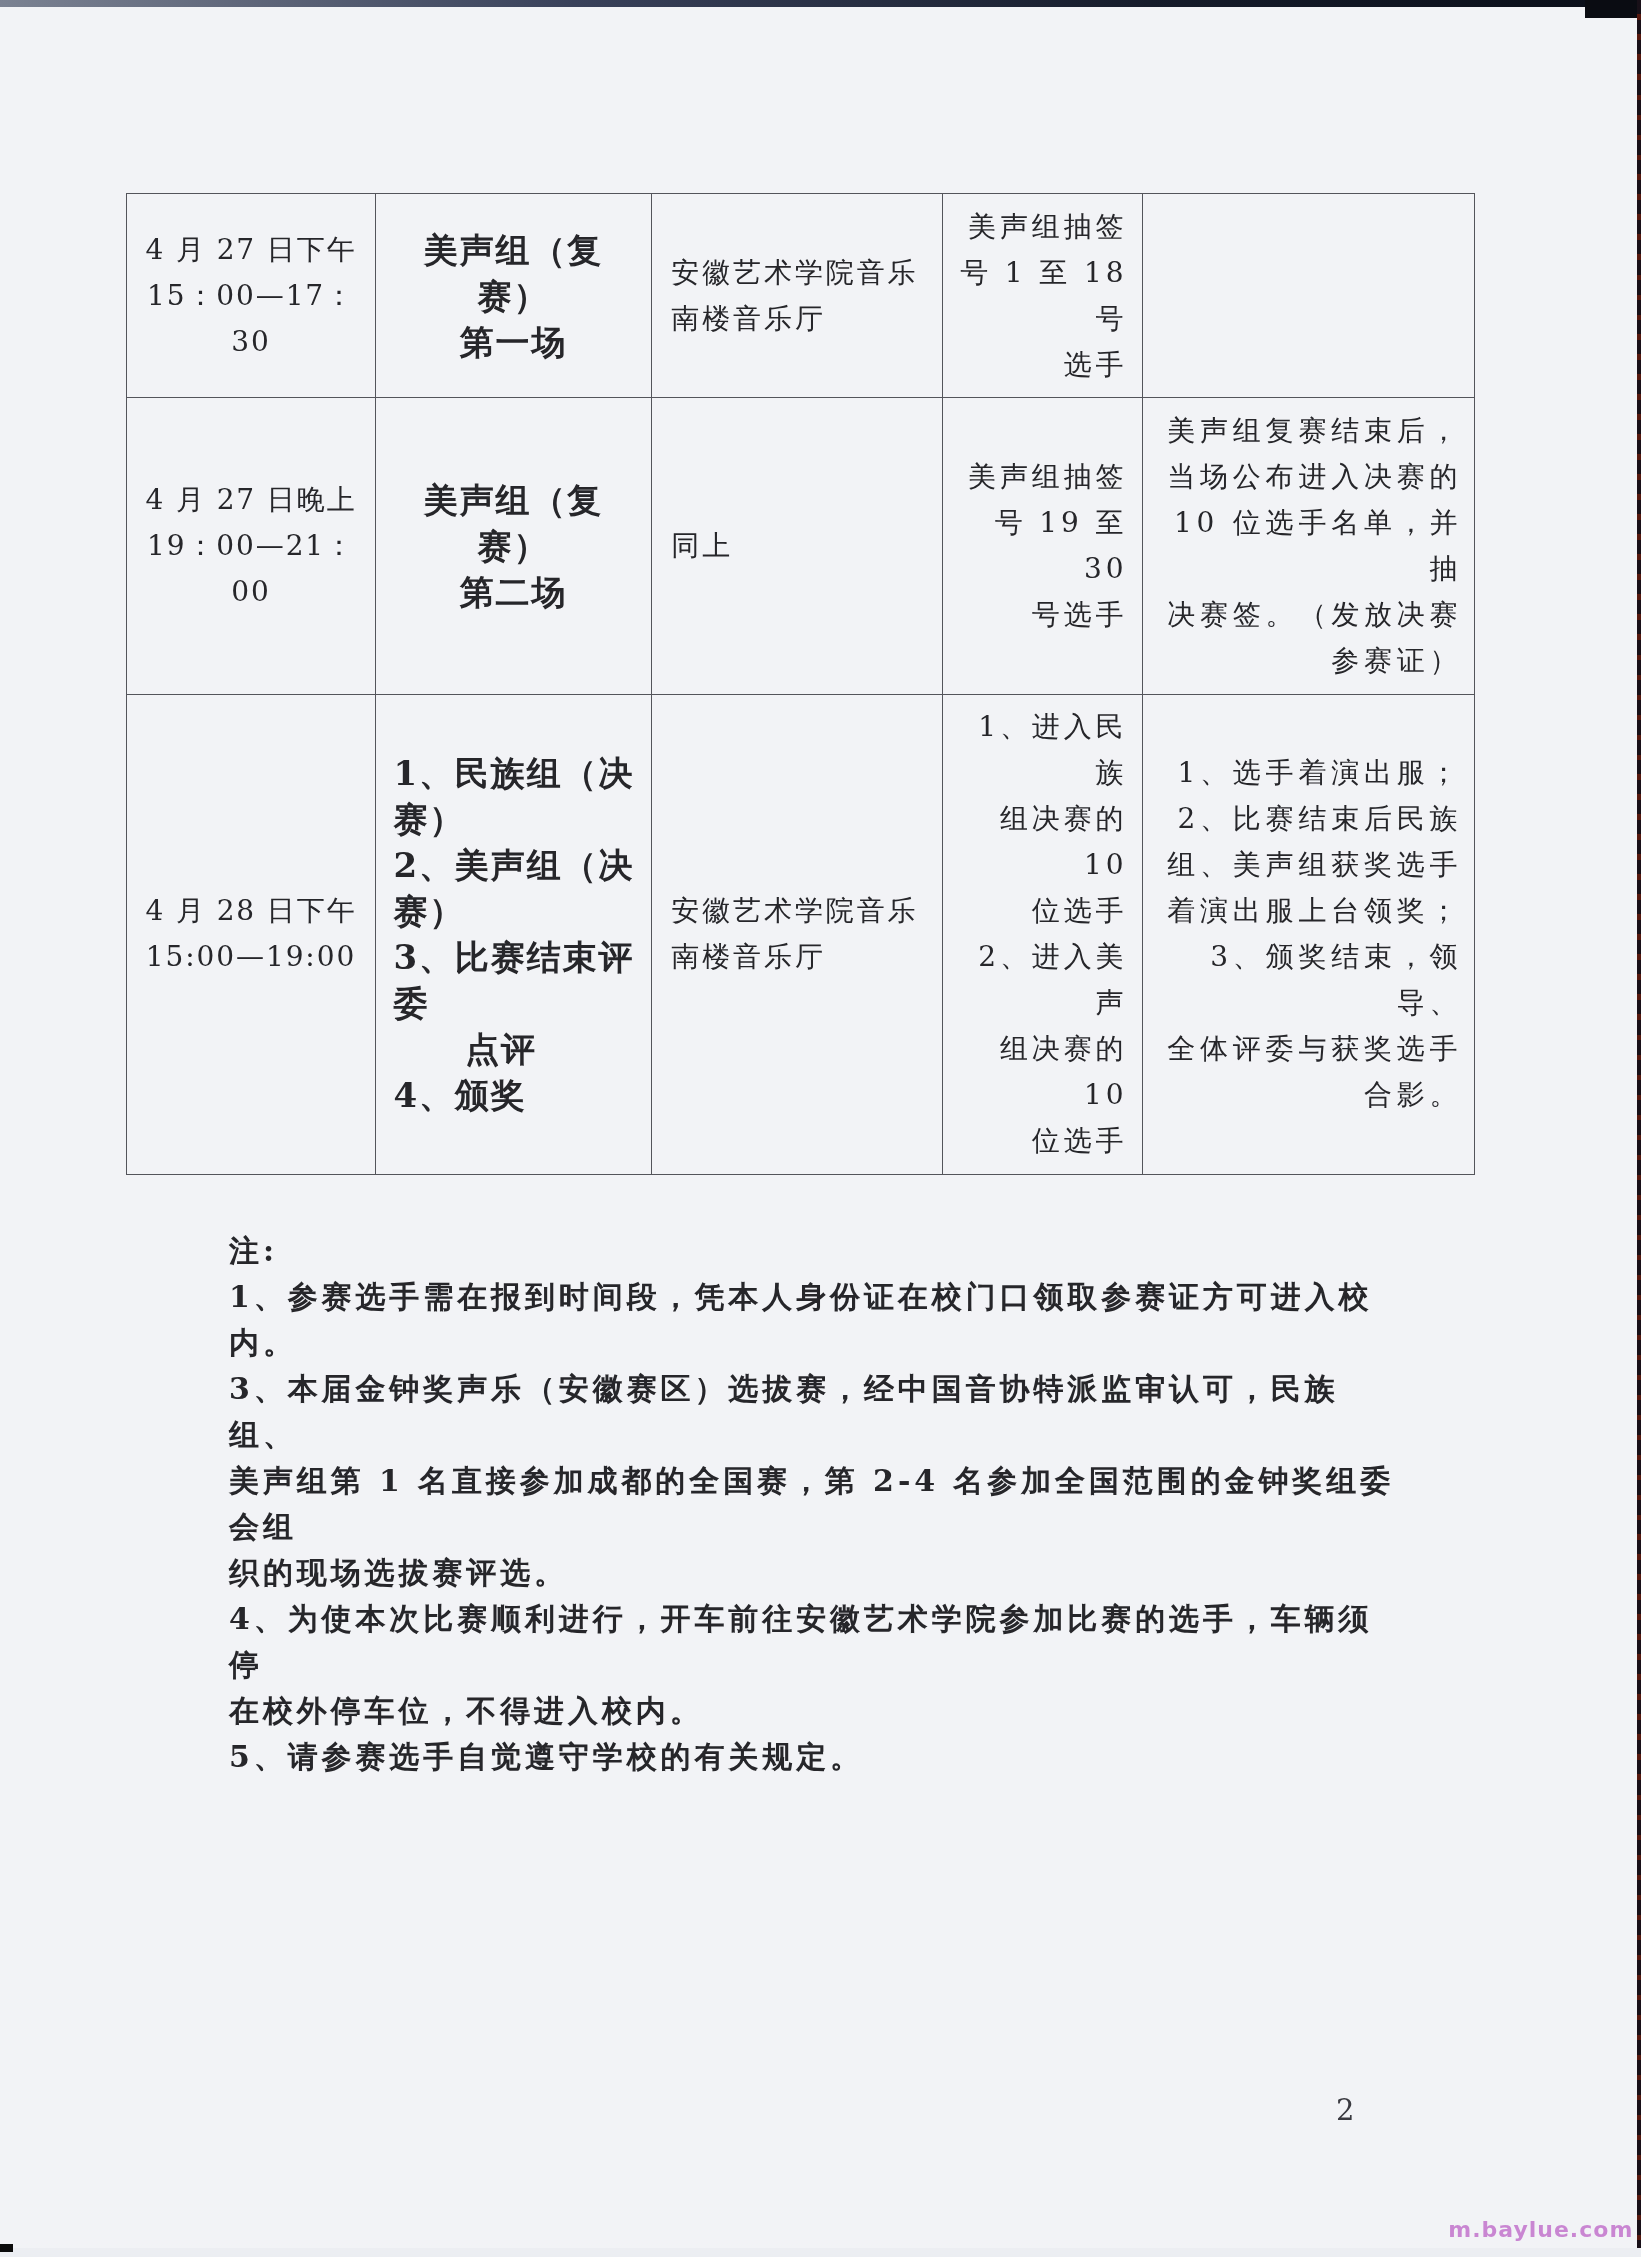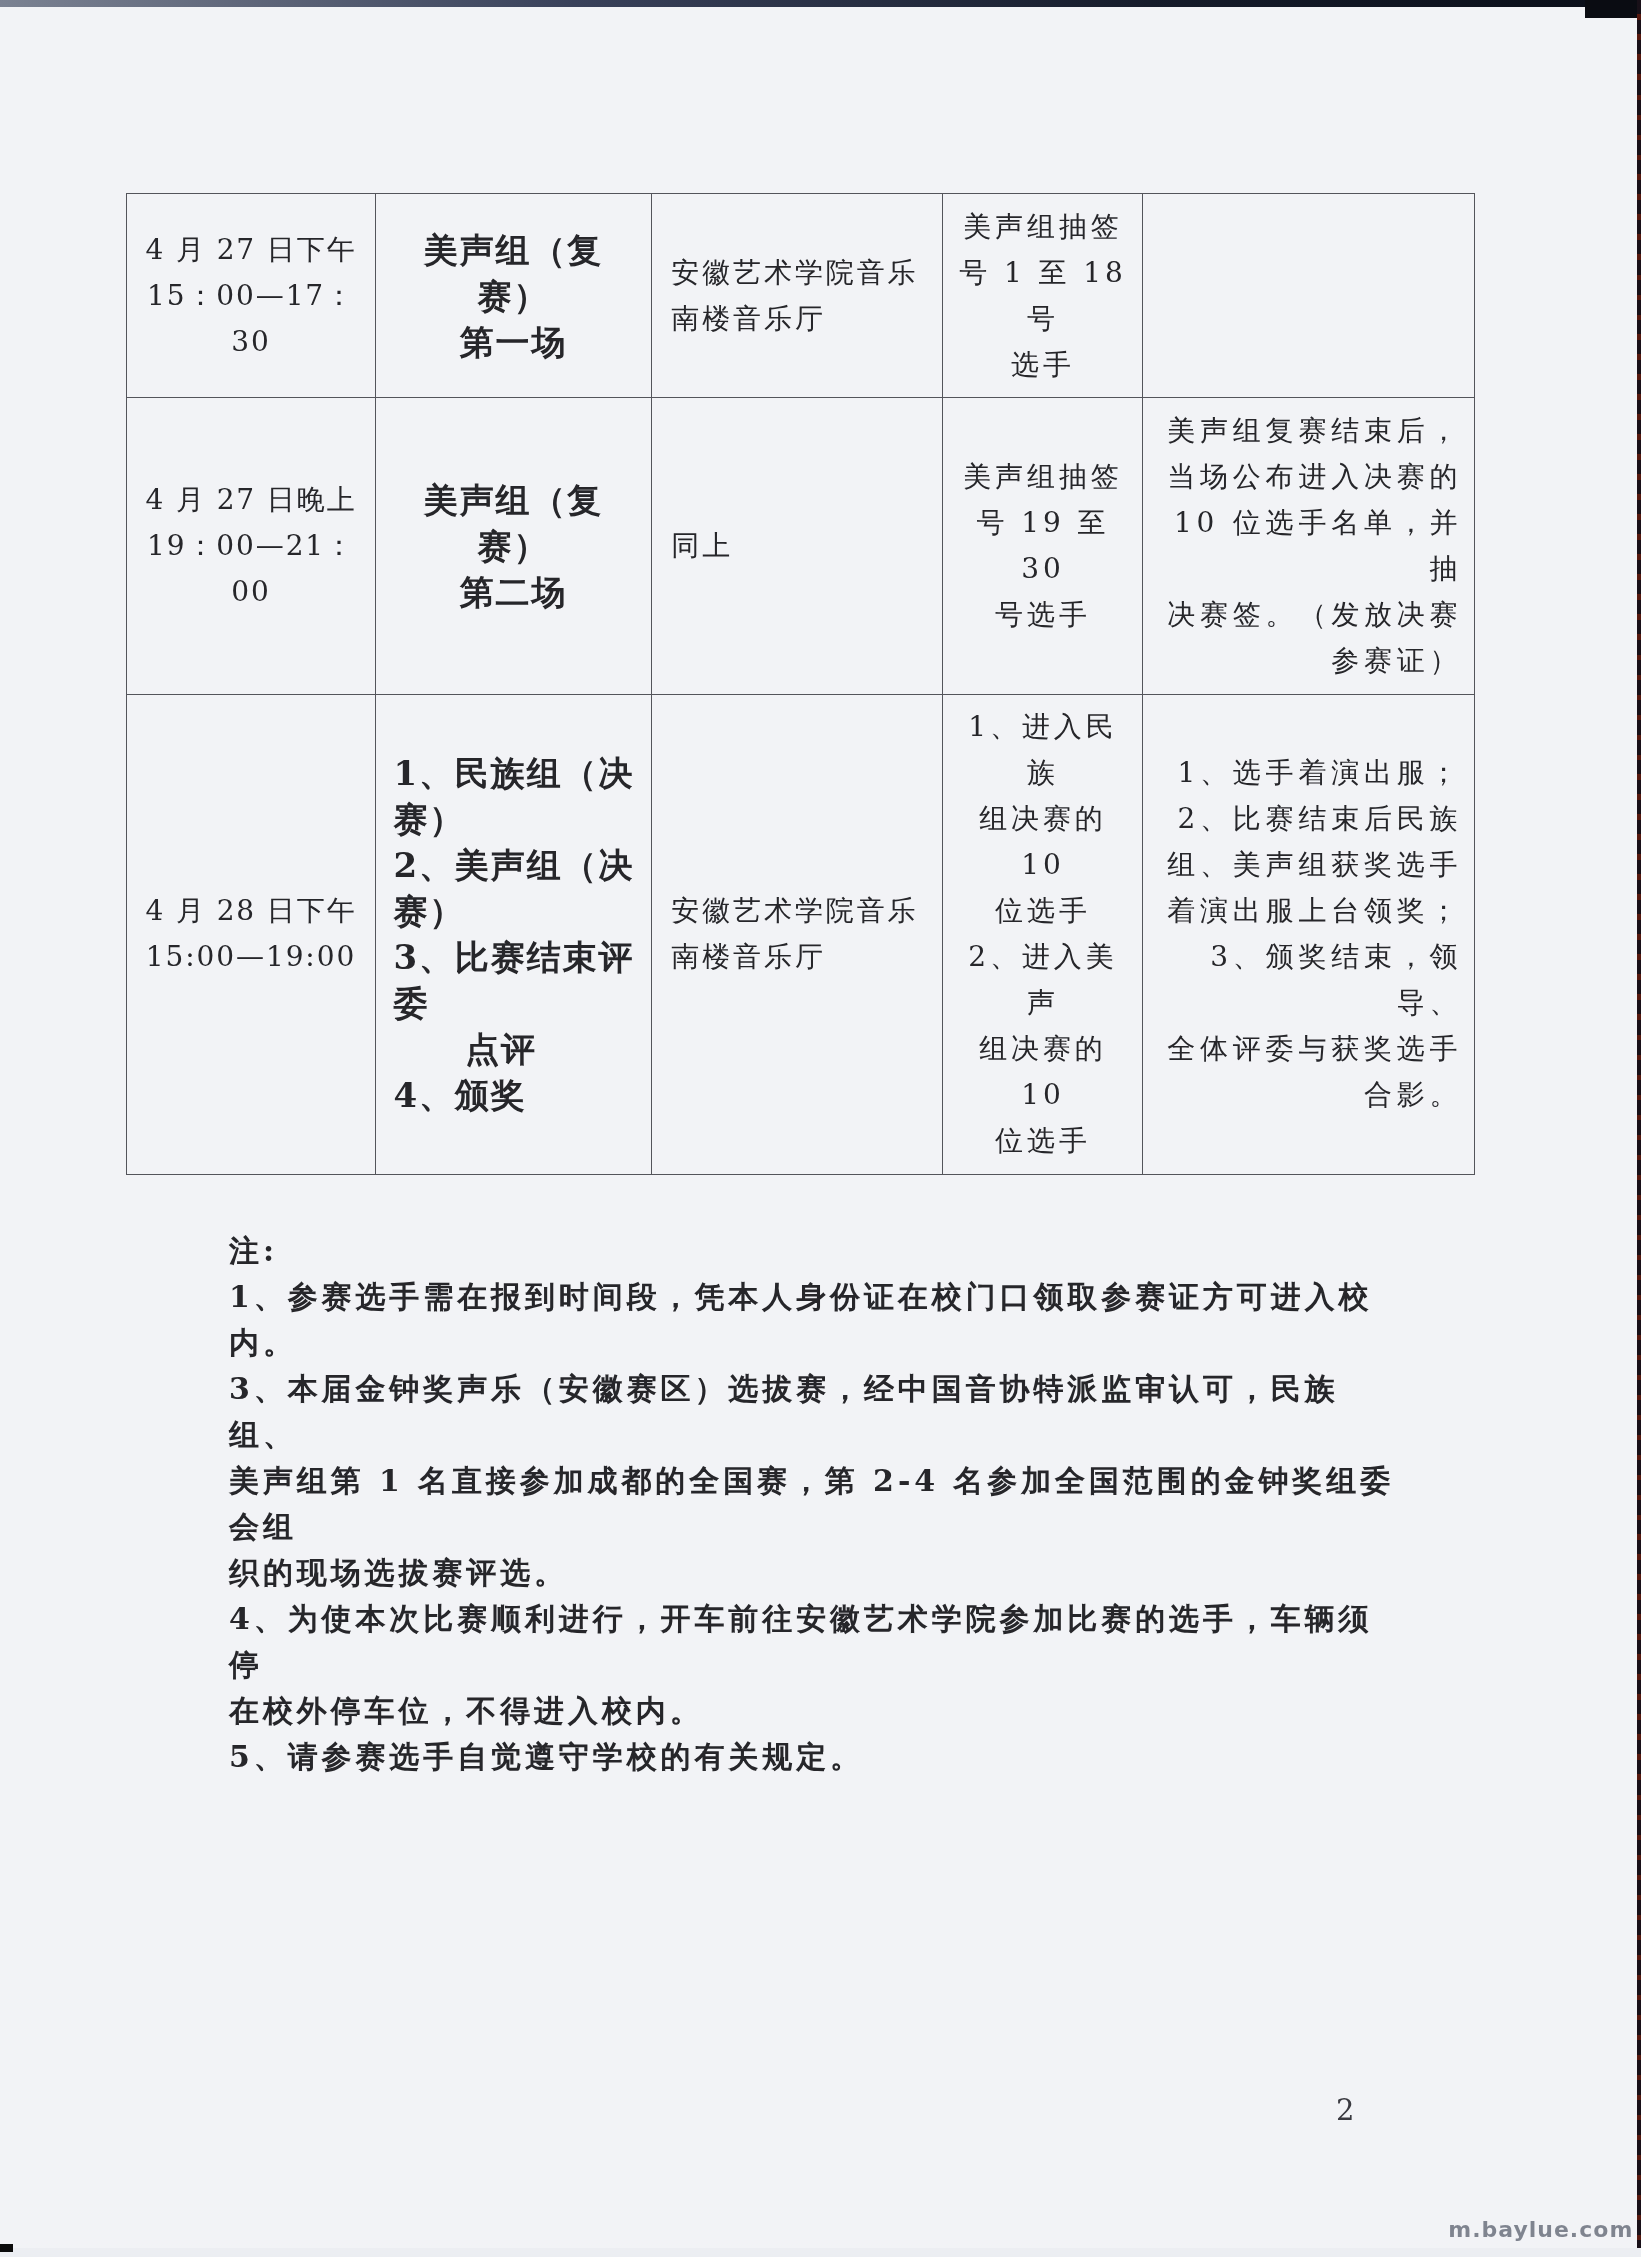--- a/index.html
+++ b/index.html
@@ -23,34 +23,34 @@
   table{border-collapse:collapse;table-layout:fixed;width:1348px;}
   td{border:1.9px solid #54555b;vertical-align:middle;
      font-size:28px;line-height:46px;padding:9.7px 14.5px;}
   .ml{white-space:pre-line;}
   tr.r1{height:188px;} tr.r2{height:276px;} tr.r3{height:184px;} tr.r4{height:369px;}
   td.c-time{text-align:center;letter-spacing:1.9px;padding:5.8px;}
   td.c-event{text-align:center;font-weight:bold;font-size:34px;letter-spacing:1.9px;}
   td.c-event.left{text-align:left;padding-left:17.4px;}
   td.c-venue{text-align:left;padding-left:19.3px;letter-spacing:2.9px;}
   td.c-venue.center{text-align:left;}
-  td.c-part{text-align:center;padding-left:15.4px;letter-spacing:3.9px;}
+  td.c-part{text-align:right;padding-left:15.4px;letter-spacing:3.9px;}
   td.c-remark{text-align:right;padding-left:14.5px;padding-right:11.6px;letter-spacing:4.8px;}
 
   
   .notes{position:absolute;left:229px;top:1228px;width:1173px;
     font-size:30px;line-height:46px;letter-spacing:3.9px;}
   .notes .heading{font-weight:bold;}
   .note-item{white-space:pre-line;}
   .notes .b{font-weight:bold;}
 
   .page-number{position:absolute;left:1336px;top:2093px;font-size:29px;color:#3a3a40;}
   .watermark{position:absolute;right:7.7px;top:2217px;
     font-family:"DejaVu Sans","Liberation Sans",sans-serif;
-    font-size:22px;font-weight:bold;color:#0f172a;opacity:.5;letter-spacing:1px;}
+    font-size:22px;font-weight:bold;color:#a21caf;opacity:.5;letter-spacing:1px;}
 </style>
 </head>
 <body>
 
 <div class="top-band"></div>
 <div class="corner-mark"></div>
 <div class="right-strip"></div>
 <div class="bottom-band"></div>
 <div class="bl-mark"></div>
 

